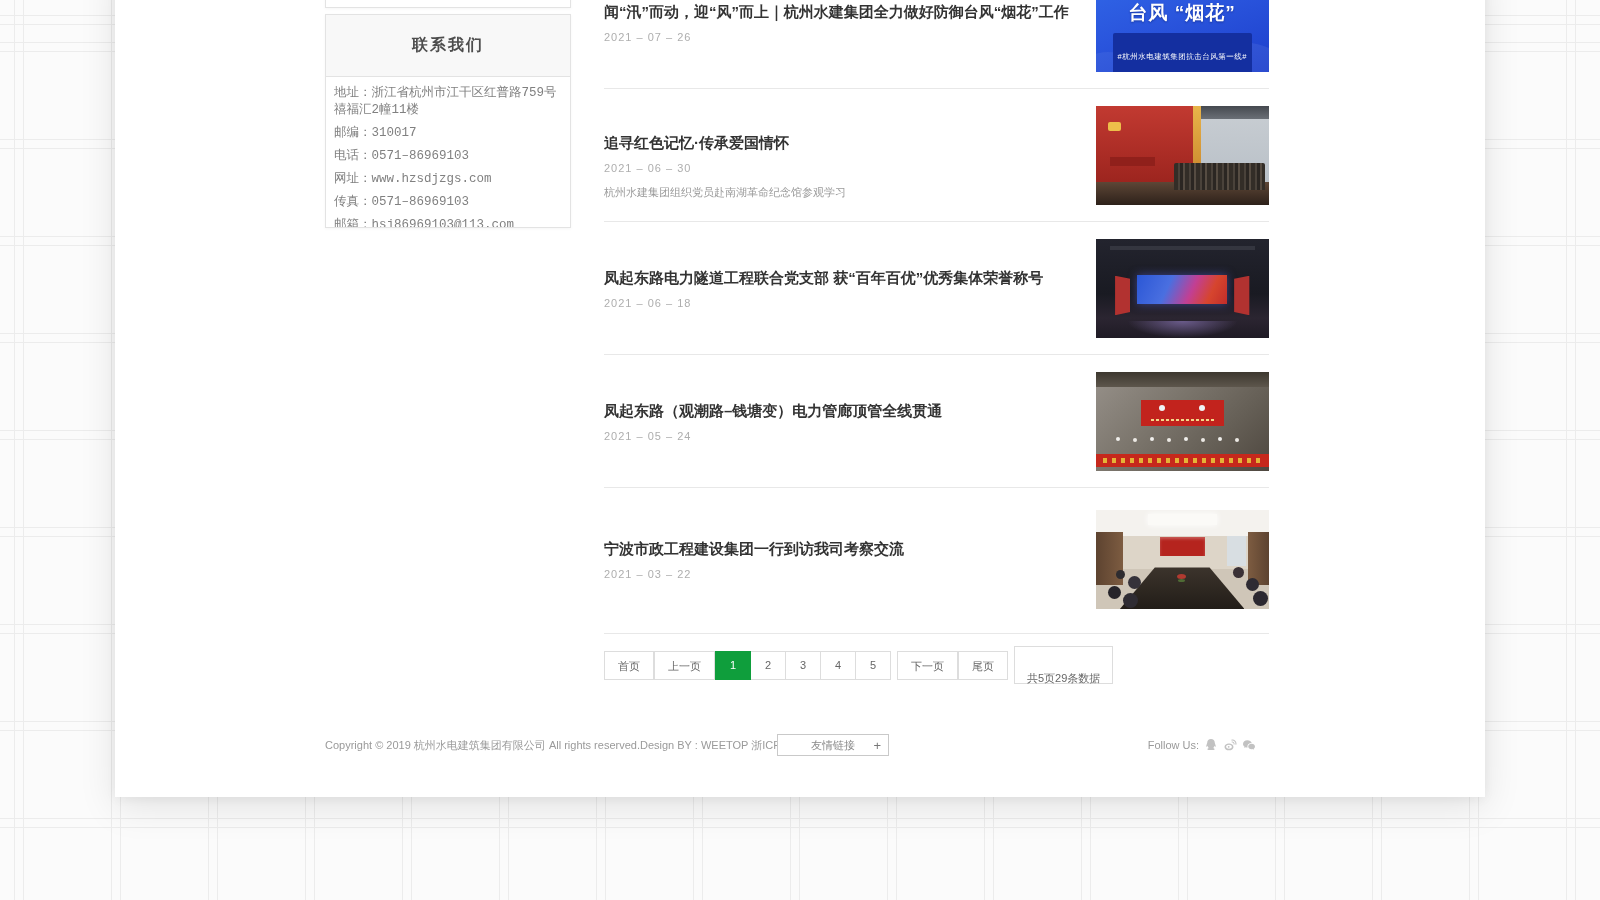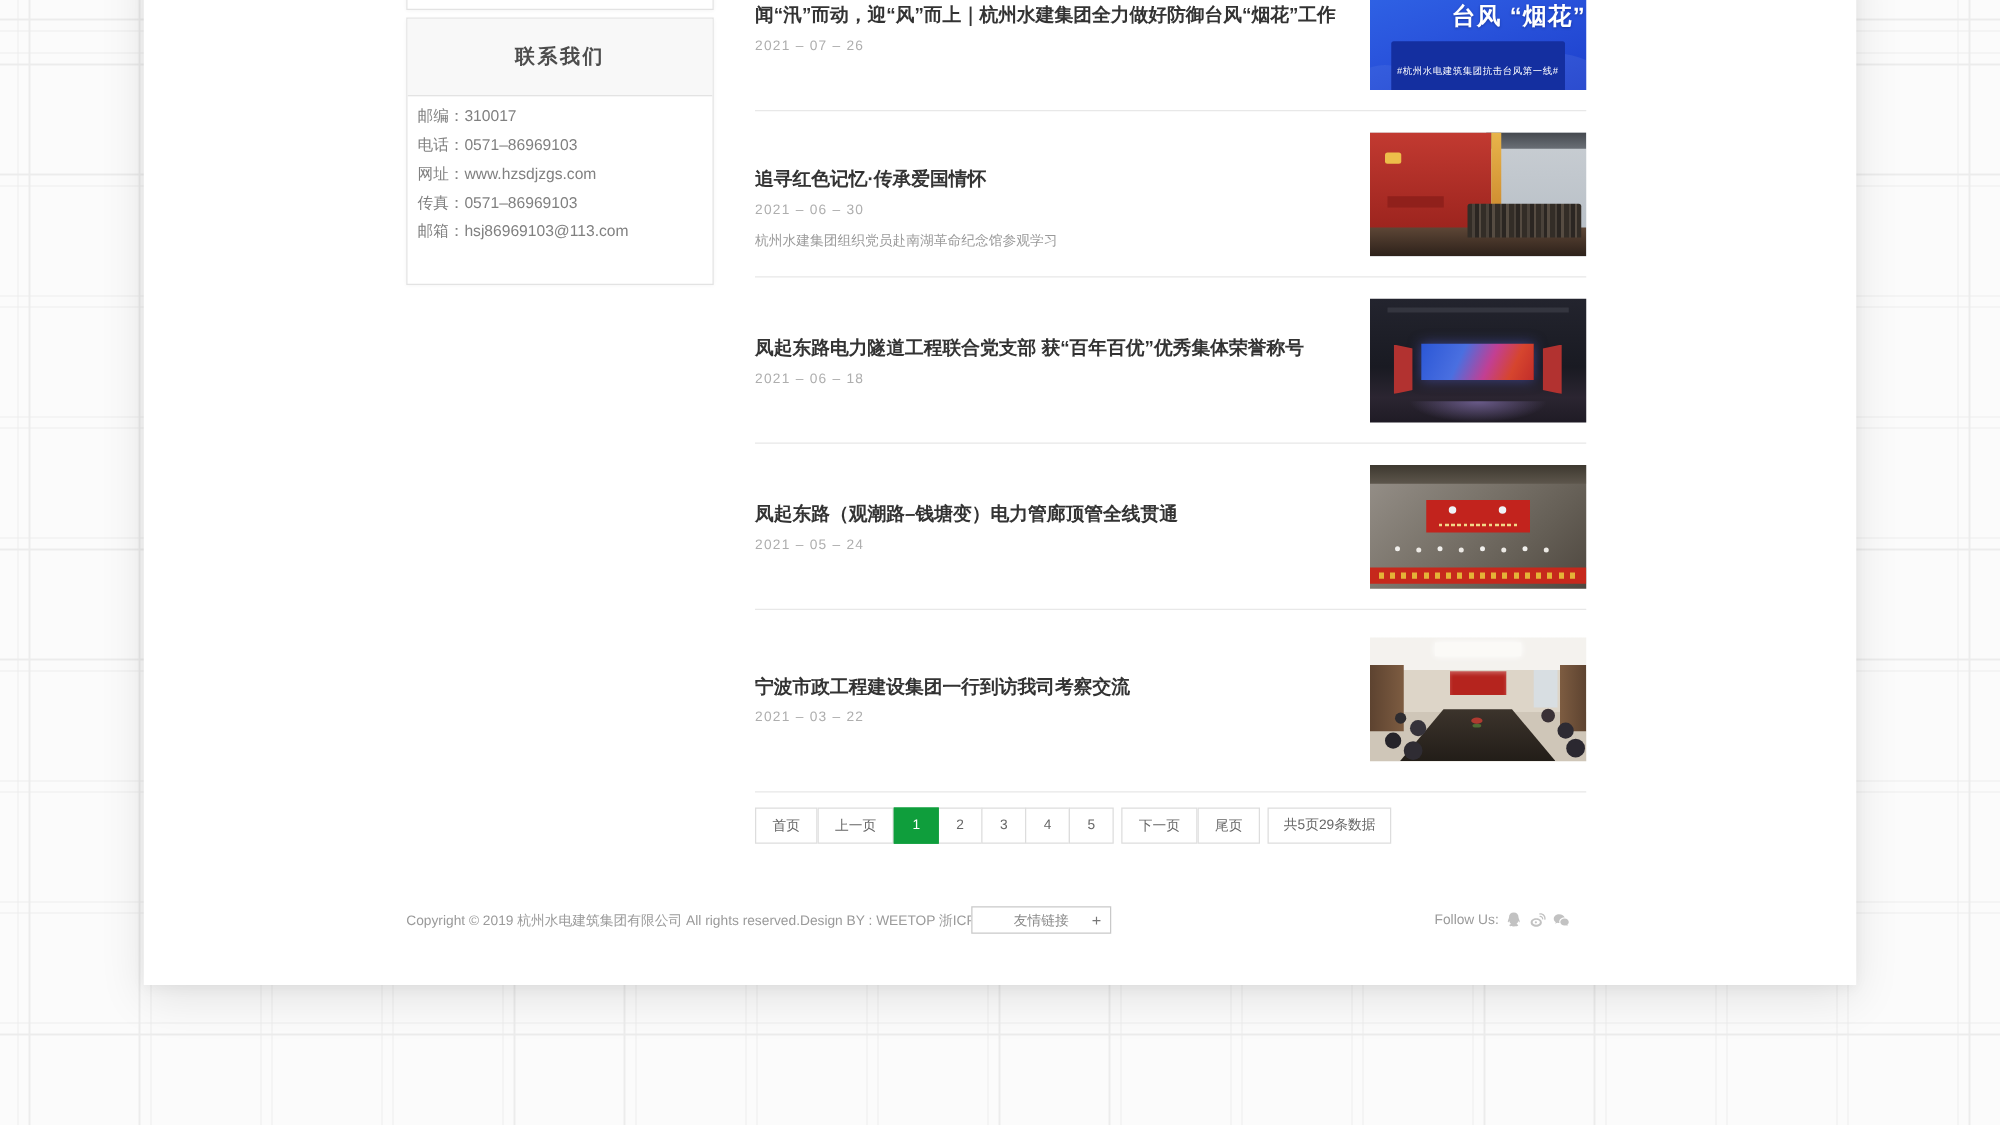--- a/index.html
+++ b/index.html
@@ -15,42 +15,42 @@
   .content-box {
     width:1370px; margin:-44px auto 0; background:#fff;
     box-shadow:0 10px 35px rgba(0,0,0,.10), 0 2px 10px rgba(0,0,0,.05);
     padding-bottom:41px;
   }
   .container { width:931px; margin-left:210px; display:flex; }
 
   
   .sidebar { width:246px; flex:0 0 246px; }
   .cut-box { height:52px; border:1px solid #e3e3e3; background:#fff; box-shadow:0 1px 3px rgba(0,0,0,.04); }
-  .contact-box { margin-top:6px; border:1px solid #e3e3e3; background:#fff; height:214px; overflow:hidden; box-shadow:0 1px 3px rgba(0,0,0,.04); }
+  .contact-box { margin-top:6px; border:1px solid #e3e3e3; background:#fff; height:214px; overflow:hidden; box-shadow:0 1px 3px rgba(0,0,0,.04);font-family:Liberation Mono, monospace; }
   .contact-header { height:62px; line-height:62px; text-align:center; background:#f8f8f8; border-bottom:1px solid #e3e3e3; font-size:16px; font-weight:600; color:#4d4d4d; letter-spacing:2px; }
   .contact-body { padding:8px 8px 0; }
   .crow { font-size:12.5px; color:#808080; line-height:17px; margin-bottom:6px; }
 
   
   .news-col { flex:1; margin-left:33px; }
   .news-item { position:relative; height:133px; padding:17px 0 16px; border-bottom:1px solid #e8e8e8; cursor:pointer; }
   .news-item.tall { height:146px; padding-top:22px; }
   .thumb { position:absolute; right:0; top:17px; width:173px; height:99px; overflow:hidden; background:#888; }
   .news-item.tall .thumb { top:22px; }
   .news-text { margin-right:200px;margin-top:28px; }
   .news-title { font-size:15px; font-weight:bold; color:#333; white-space:nowrap; margin-top:30px; }
   .news-item.has-summary .news-title { margin-top:23px; }
   .news-date { font-size:11px; color:#aeaeae; margin-top:9px; letter-spacing:1px; }
   .news-summary { font-size:11px; color:#9a9a9a; margin-top:11px; }
 
   
   .t1 { background:linear-gradient(160deg,#3168e8 0%,#2a55dd 45%,#1d3fcc 100%); }
   .t1-circ1 { position:absolute; right:-12%; bottom:-32%; width:58%; height:62%; border-radius:50%; background:rgba(255,255,255,.07); }
   .t1-circ2 { position:absolute; left:-8%; bottom:-15%; width:30%; height:35%; border-radius:50%; background:rgba(255,255,255,.06); }
-  .t1-head { position:relative; margin-top:27px; text-align:right; color:#fff; font-weight:bold; font-size:19px; letter-spacing:1px; text-shadow:0 1px 2px rgba(0,20,90,.45); }
+  .t1-head { position:relative; margin-top:27px; text-align:center; color:#fff; font-weight:bold; font-size:19px; letter-spacing:1px; text-shadow:0 1px 2px rgba(0,20,90,.45); }
   .t1-tag { position:relative; margin:7px auto 0; width:fit-content; background:#142fa0; color:#fff; font-size:7.5px; padding:19px 5px; border-radius:2px; letter-spacing:.5px; }
 
   .t2 { background:linear-gradient(#c9ced3,#b4bcc4); }
   .t2-ceil { position:absolute; top:0; right:0; width:46%; height:13%; background:linear-gradient(#45494f,#6a6f76); }
   .t2-wall { position:absolute; left:0; top:0; width:56%; height:79%; background:linear-gradient(180deg,#c23a31,#9c241e); }
   .t2-gold { position:absolute; left:56%; top:0; width:5%; height:79%; background:linear-gradient(180deg,#e8b44a,#c8832a); }
   .t2-floor { position:absolute; left:0; bottom:0; width:100%; height:23%; background:linear-gradient(180deg,#5d4636,#2d211a); }
   .t2-emblem { position:absolute; left:7%; top:16%; width:13px; height:9px; background:#edbe4a; border-radius:2px; }
   .t2-placard { position:absolute; left:8%; top:52%; width:26%; height:9%; background:#8c1f1a; opacity:.85; }
   .t2-crowd { position:absolute; right:2%; bottom:15%; width:53%; height:27%; border-radius:2px 2px 0 0;
@@ -90,21 +90,21 @@
   
   .pagination { margin-top:12px; display:flex; align-items:center; }
   .pg-btn, .pg-num, .pg-info {
     height:29px; line-height:27px; border:1px solid #ddd; background:#fff;
     font-size:11px; color:#666; text-align:center; cursor:pointer;
   }
   .pg-btn { padding:1px 13px; margin-right:0; }
   .pg-num { width:36px; margin-right:-1px; }
   .pg-num.active { background:#0f9e3c; border-color:#0f9e3c; color:#fff; position:relative; z-index:1; }
   .pg-gap { margin-left:7px; }
-  .pg-info { padding:0 12px; margin-left:6px; cursor:default; }
+  .pg-info { padding:18px 12px; margin-left:6px; cursor:default; }
 
   
   .footer { position:relative; width:931px; margin:50px 0 0 210px; height:22px; display:flex; align-items:center; justify-content:space-between; }
   .copyright { font-size:11px; color:#9a9a9a; white-space:nowrap; }
   .links-box { position:absolute; left:452px; top:50%; transform:translateY(-50%); width:112px; height:22px; border:1px solid #c9c9c9; background:#fff; display:flex; align-items:center; justify-content:center; cursor:pointer; }
   .links-box .lbl { font-size:11px; color:#8a8a8a; }
   .links-box .plus { position:absolute; right:7px; top:50%; transform:translateY(-50%); font-size:13px; color:#777; line-height:1; }
   .follow { display:flex; align-items:center; font-size:11px; color:#9a9a9a; }
   .follow .icn { margin-left:5px; display:inline-flex; cursor:pointer; }
   .follow svg { width:14px; height:14px; fill:#c2c2c2; }
@@ -113,20 +113,21 @@
 <body>
 
 <div class="content-box">
   <div class="container">
 
     <aside class="sidebar">
       <div class="cut-box"></div>
       <div class="contact-box">
         <div class="contact-header">联系我们</div>
         <div class="contact-body">
+          <div class="crow"><span>地址：</span><span>浙江省杭州市江干区红普路759号禧福汇2幢11楼</span></div>
           <div class="crow"><span>邮编：</span><span>310017</span></div>
           <div class="crow"><span>电话：</span><span>0571–86969103</span></div>
           <div class="crow"><span>网址：</span><span>www.hzsdjzgs.com</span></div>
           <div class="crow"><span>传真：</span><span>0571–86969103</span></div>
           <div class="crow"><span>邮箱：</span><span>hsj86969103@113.com</span></div>
         </div>
       </div>
     </aside>
 
     <main class="news-col">

